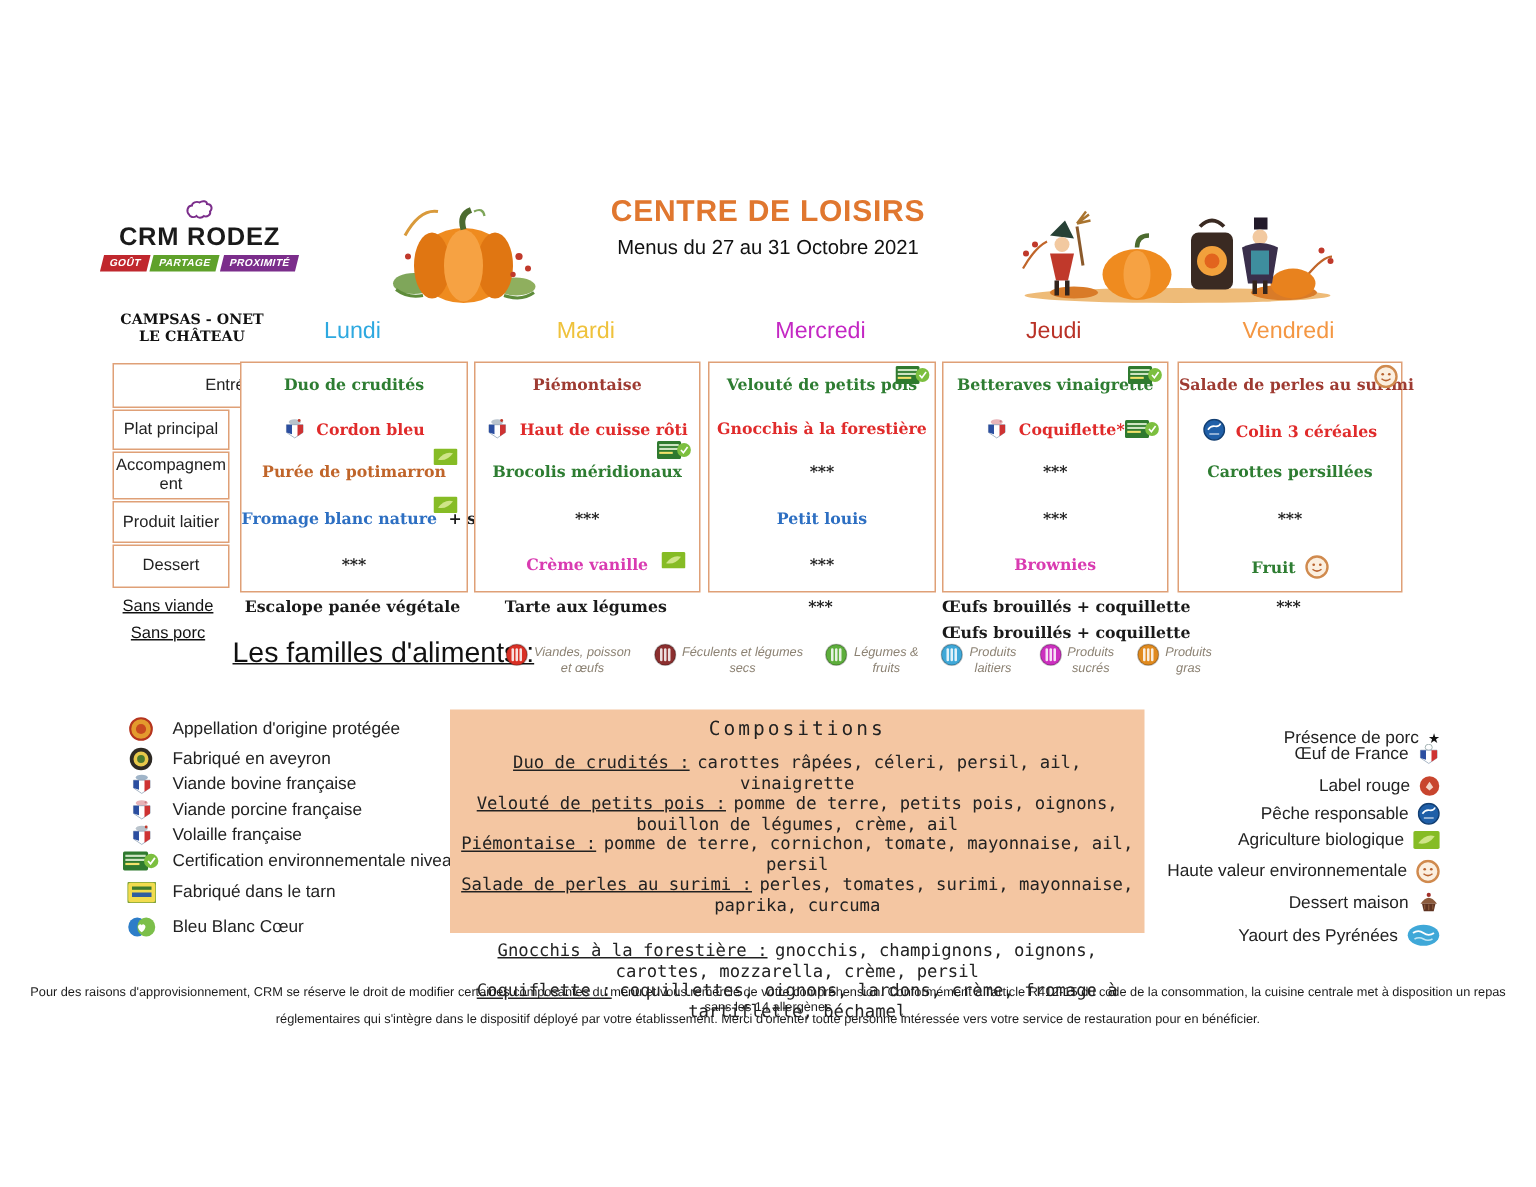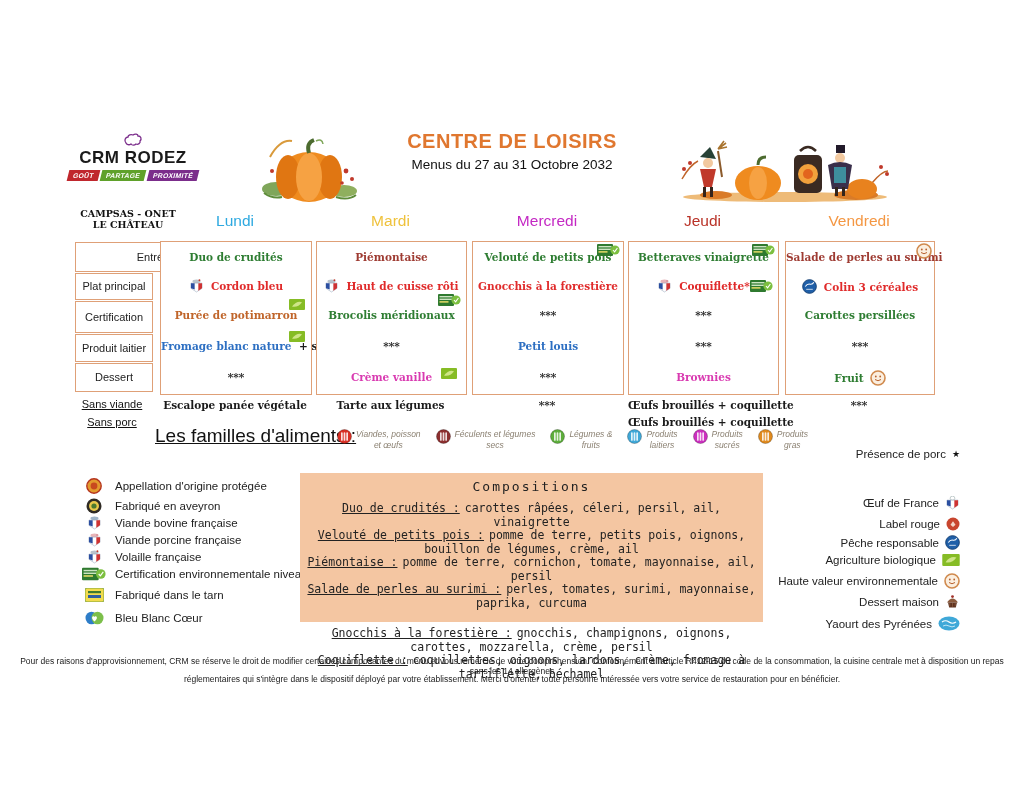--- a/index.html
+++ b/index.html
@@ -108,21 +108,21 @@
     <path d="M53 26q-3-10 5-13" stroke="#4C6B2F" stroke-width="4" fill="none"></path>
     <path d="M60 14q6-3 7 3" stroke="#7FA65A" stroke-width="1.5" fill="none"></path>
     <circle cx="90" cy="44" r="2.4" fill="#C0392B"></circle>
       <circle cx="96" cy="52" r="2" fill="#C0392B"></circle>
     <circle cx="86" cy="56" r="1.8" fill="#C0392B"></circle>
       <circle cx="16" cy="44" r="2" fill="#C0392B"></circle>
     <path d="M8 66q8 6 18 4M80 70q12 4 20-2" stroke="#5E8C3A" stroke-width="2" fill="none"></path>
   </svg>
 
   <div class="main-title">CENTRE DE LOISIRS</div>
-  <div class="subtitle">Menus du 27 au 31 Octobre 2032</div>
+  <div class="subtitle">Menus du 27 au 31 Octobre 2021</div>
 
   <svg class="abs" style="left:676px;top:139px;" width="218" height="64" viewBox="0 0 218 64">
     <ellipse cx="109" cy="58" rx="102" ry="5" fill="#E8A44B" opacity=".75"></ellipse>
     <ellipse cx="40" cy="56" rx="16" ry="4" fill="#D97B28"></ellipse>
     <ellipse cx="180" cy="56" rx="22" ry="5" fill="#D97B28"></ellipse>
     <circle cx="8" cy="30" r="2" fill="#C0392B"></circle>
       <circle cx="14" cy="24" r="2" fill="#C0392B"></circle>
     <circle cx="205" cy="28" r="2" fill="#C0392B"></circle>
       <circle cx="211" cy="35" r="2" fill="#C0392B"></circle>
     <path d="M6 40q8-14 16-18" stroke="#C0652A" stroke-width="1.5" fill="none"></path>
@@ -151,21 +151,21 @@
   </svg>
 
   <div class="dayh d0" style="left:160px;width:150px;">Lundi</div>
   <div class="dayh d1" style="left:316px;width:149px;">Mardi</div>
   <div class="dayh d2" style="left:472px;width:150px;">Mercredi</div>
   <div class="dayh d3" style="left:628px;width:149px;">Jeudi</div>
   <div class="dayh d4" style="left:785px;width:148px;">Vendredi</div>
 
   <div class="rowlab" style="top:242px;height:28px;padding-left:40px;">Entrée</div>
   <div class="rowlab" style="top:273px;height:25px;">Plat principal</div>
-  <div class="rowlab" style="top:301px;height:30px;">Certification</div>
+  <div class="rowlab" style="top:301px;height:30px;">Accompagnement</div>
   <div class="rowlab" style="top:334px;height:26px;">Produit laitier</div>
   <div class="rowlab" style="top:363px;height:27px;">Dessert</div>
 
   <div class="card" style="left:160px;width:150px;">
     <div class="ci r0 c-green">Duo de crudités</div>
     <div class="ci r1 c-red">
       <svg class="inl-ic" width="15" height="14" viewBox="0 0 20 19">
         <ellipse cx="10" cy="3.2" rx="5.5" ry="2.6" fill="#B9C3CC"></ellipse>
           <circle cx="14" cy="1.8" r="1.3" fill="#C0392B"></circle>
         <path d="M2.5 5.6h15v7L10 17.6 2.5 12.6z" fill="#fff" stroke="#8fa0b5" stroke-width=".7"></path>
@@ -459,21 +459,21 @@
     <span class="ic">
         <svg width="19" height="14" viewBox="0 0 19 14">
       <ellipse cx="6.5" cy="7" rx="6" ry="6.3" fill="#2D7DC8"></ellipse>
           <ellipse cx="12.5" cy="7" rx="6" ry="6.3" fill="#7CBF4A"></ellipse>
       <path d="M9.5 10.5C7 8.5 6.5 6.6 7.6 5.6c.8-.7 1.6-.3 1.9.3.3-.6 1.1-1 1.9-.3 1.1 1 .6 2.9-1.9 4.9z" fill="#fff"></path>
         </svg>
       </span>
     <span>Bleu Blanc Cœur</span>
   </div>
 
-  <div class="rl" style="top:448px;">
+  <div class="rl" style="top:486px;">
     <span>Présence de porc</span>
     <span class="star">★</span>
   </div>
   <div class="rl" style="top:496px;">
     <span>Œuf de France</span>
     <svg width="15" height="14" viewBox="0 0 20 19">
       <ellipse cx="10" cy="3" rx="3.2" ry="2.8" fill="#fff" stroke="#9aa" stroke-width=".8"></ellipse>
       <path d="M2.5 5.6h15v7L10 17.6 2.5 12.6z" fill="#fff" stroke="#8fa0b5" stroke-width=".7"></path>
       <path d="M2.5 5.6h5v8.7l-5-1.7z" fill="#2B4EA0"></path>
         <path d="M12.5 5.6h5v7l-5 3.4z" fill="#CE3333"></path>

